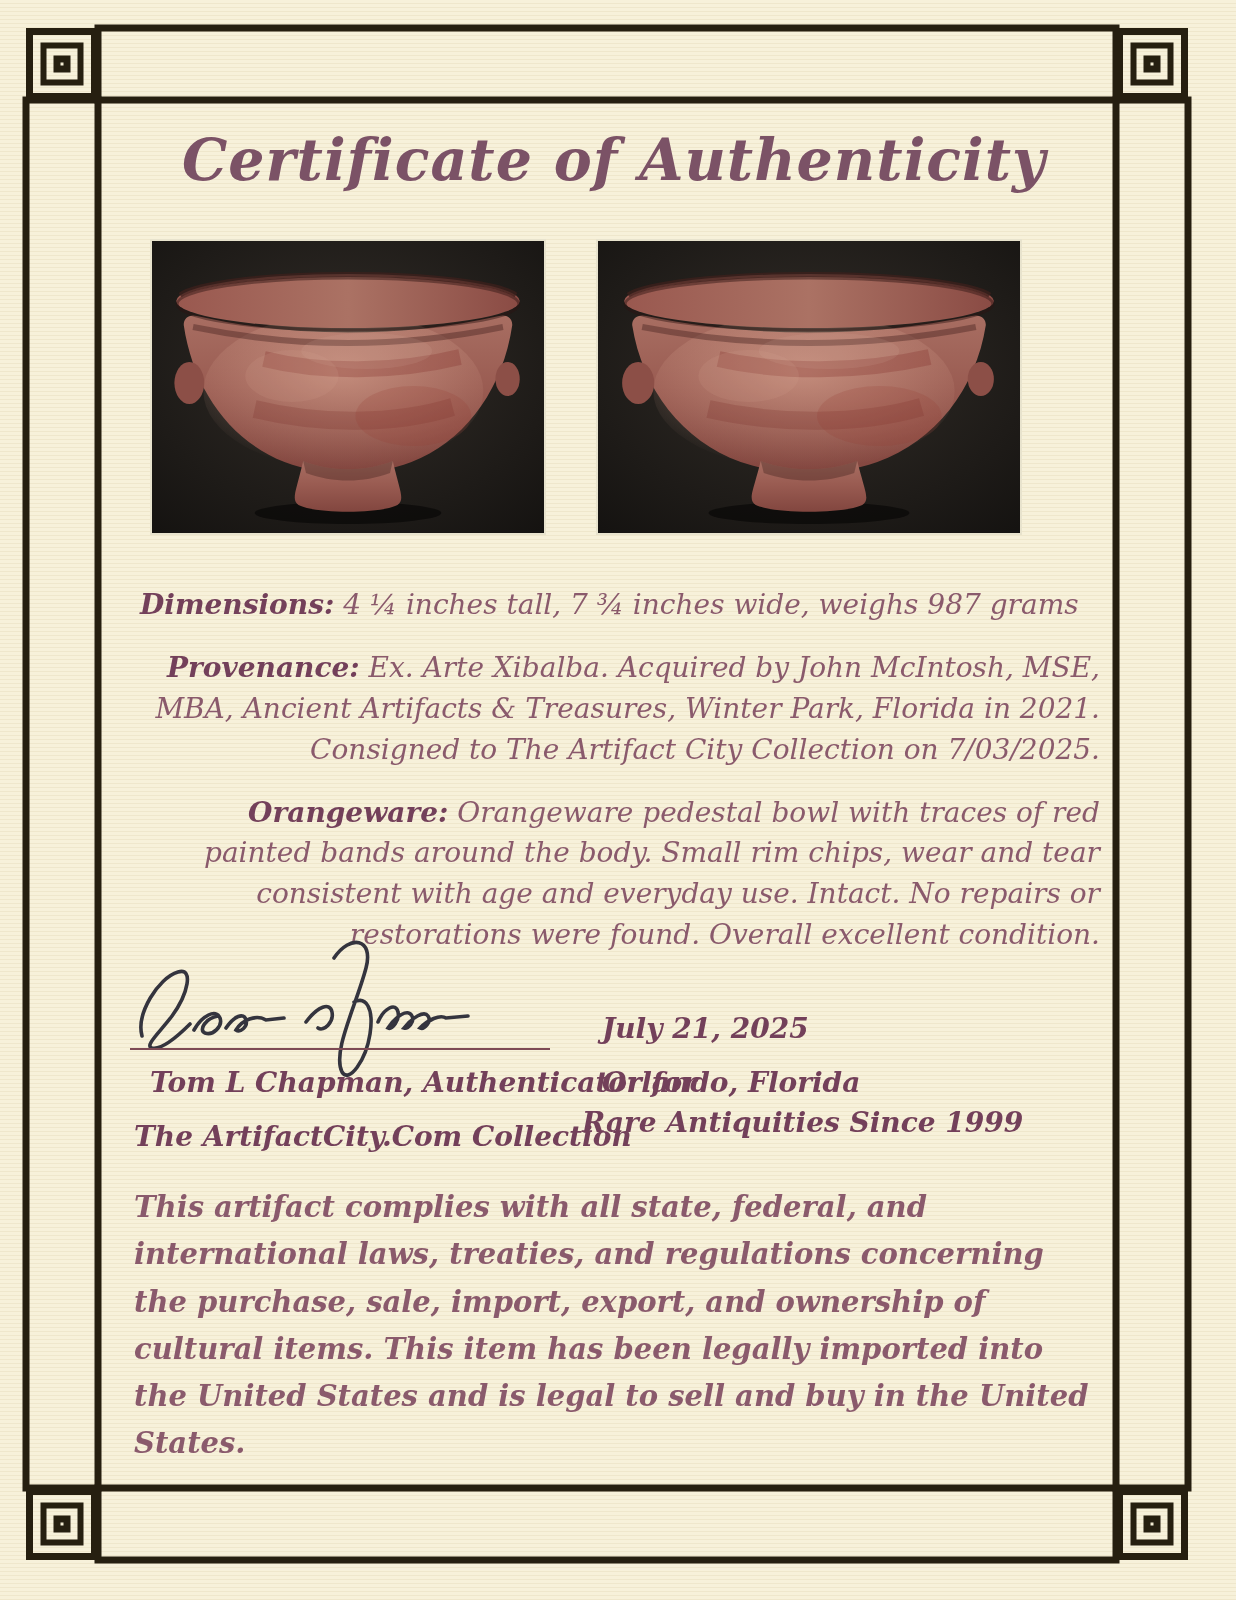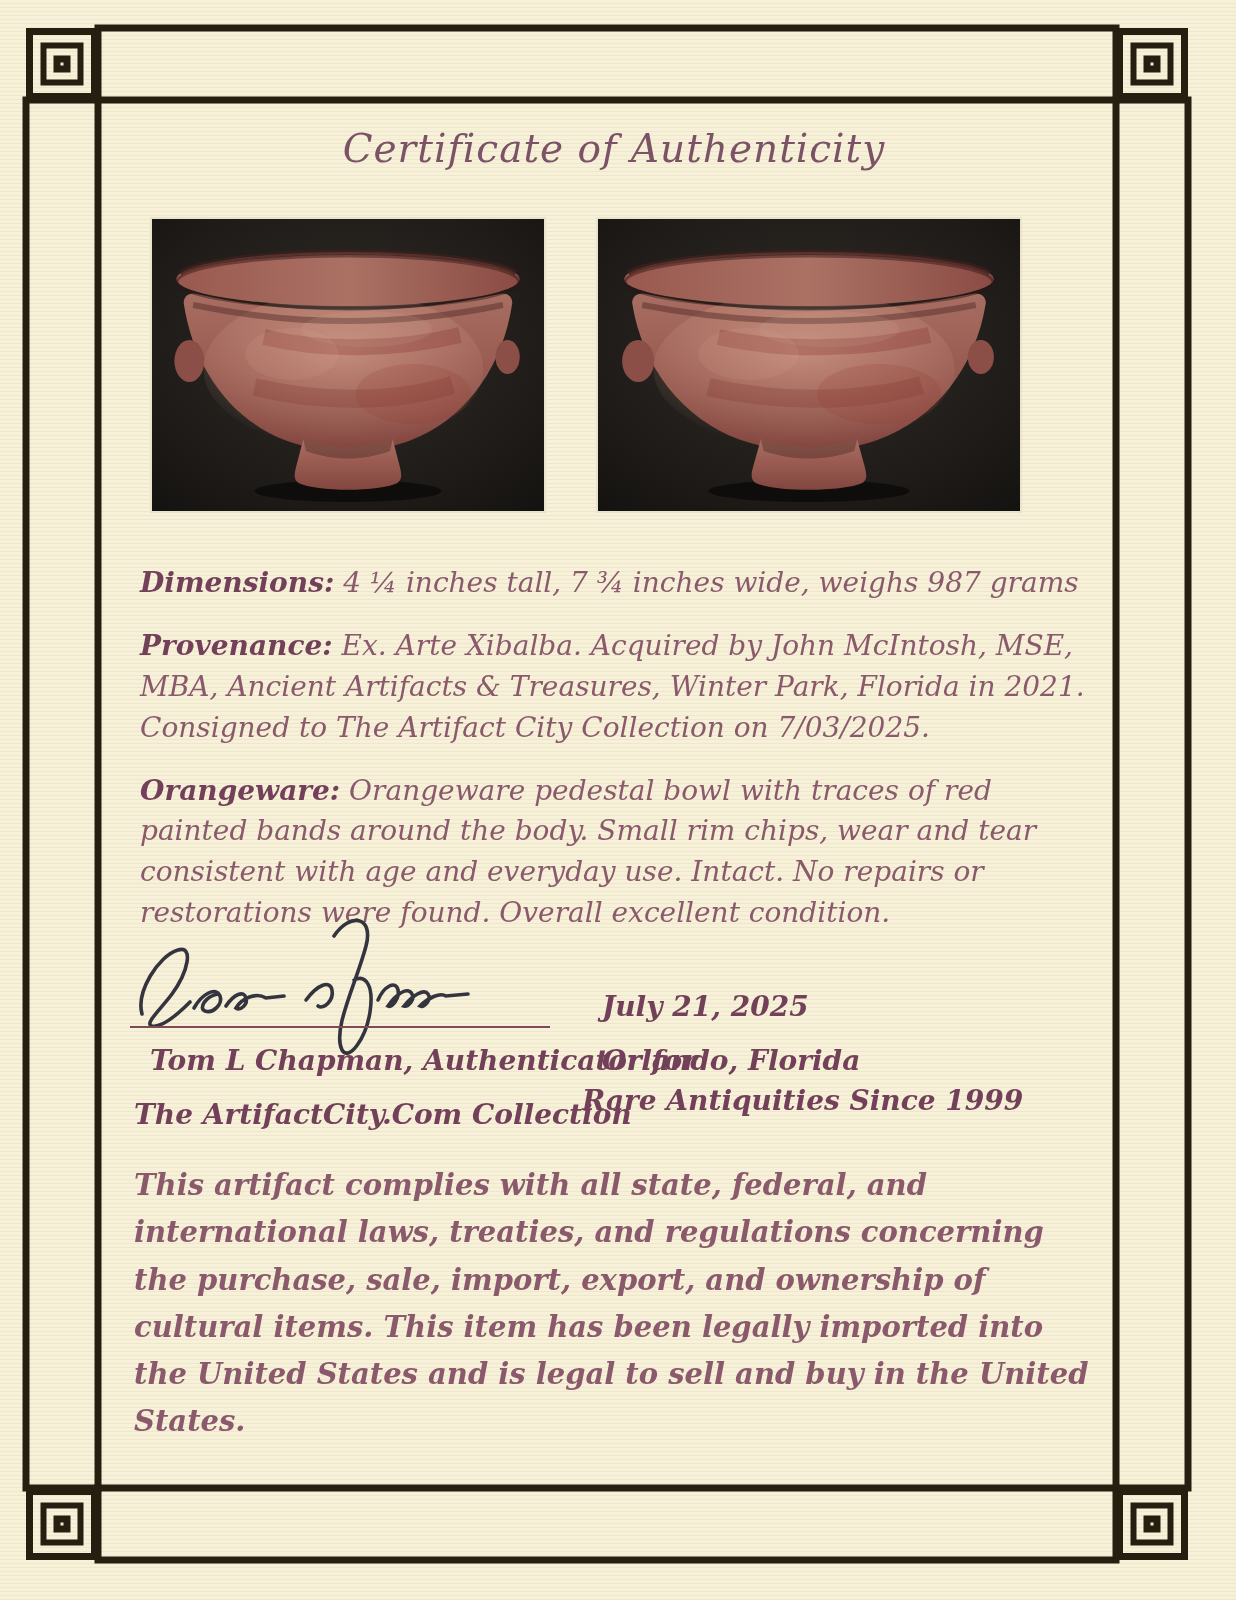--- a/index.html
+++ b/index.html
@@ -15,21 +15,21 @@
     overflow:hidden;
     font-family:"DejaVu Serif","Liberation Serif",serif;
   }
   .frame { position:absolute; left:0; top:0; }
   .bd { stroke: var(--border, #251e0f); fill:none; }
   .content { position:absolute; left:130px; top:0; width:968px; }
 
   .title {
     margin:126px 0 0 0;
     text-align:center;
-    font-size:39px; font-style:italic; font-weight:normal;
+    font-size:57px; font-style:italic; font-weight:bold;
     letter-spacing:1px;
     color: var(--heading, #7b5266);
   }
   .intro {
     margin:34px 0 0 6px;
     font-size:29px; font-style:italic; font-weight:bold;
     line-height:1.48;
     color: var(--body-text, #8a5a6c);
     width:950px;
   }
@@ -38,21 +38,21 @@
   .photo svg { display:block; }
 
   .sections { margin-top:52px; }
   .sec {
     margin:0 0 0 10px; padding:0;
     font-size:28px; font-style:italic;
     line-height:1.46;
     color: var(--body-text, #8a5a6c);
     width:960px;
   }
-  .sec + .sec { margin-top:22px; }
+  .sec + .sec { margin-top:22px;text-align:right; }
   .sec b { font-weight:bold; color: var(--label-text, #73405a); }
 
   .sig-area { position:relative; height:216px; margin-top:-18px; }
   .sig-svg { position:absolute; left:-4px; top:-2px; }
   .sig-line {
     position:absolute; left:0; top:110px;
     width:420px; height:2px;
     background: var(--signature-line, #7d4a55);
   }
   .sig-text {

